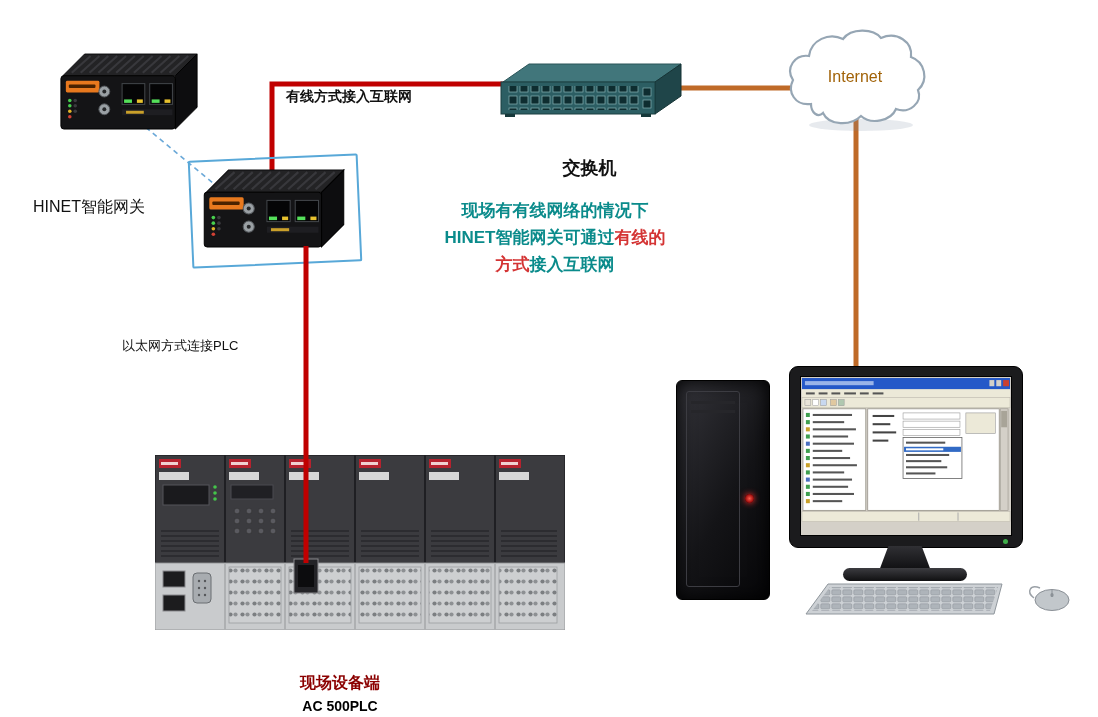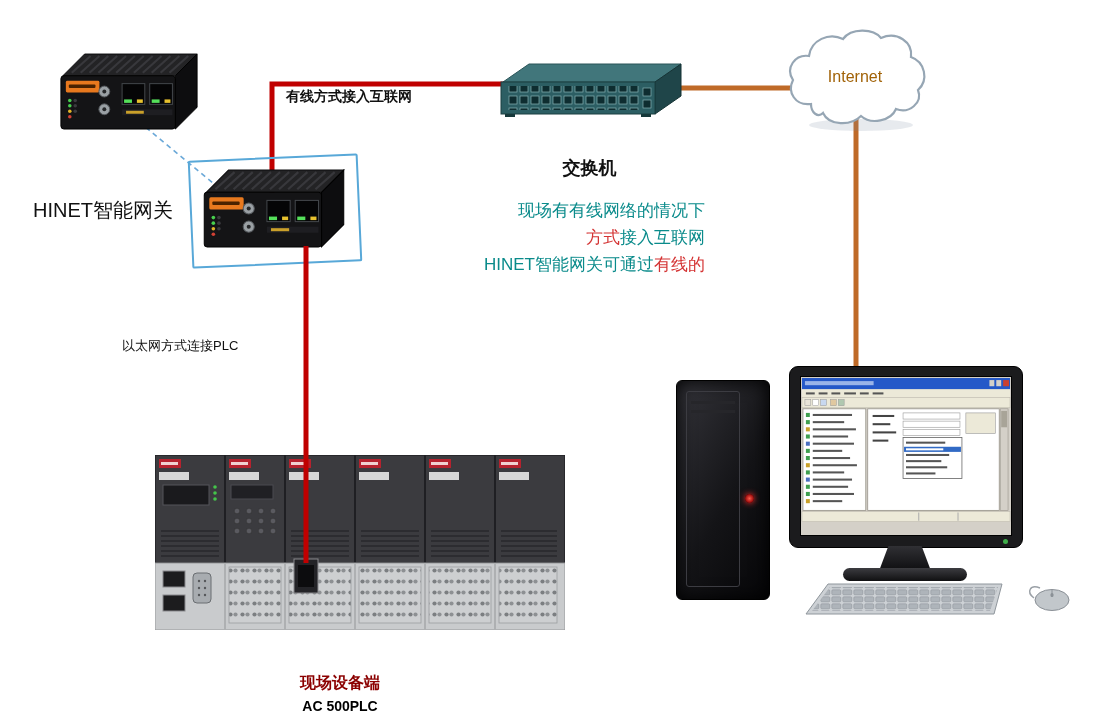--- a/index.html
+++ b/index.html
@@ -3,27 +3,27 @@
 <meta charset="utf-8">
 <style>
   html,body{margin:0;padding:0;background:#fff;}
   .canvas{position:relative;width:1098px;height:717px;background:#fff;overflow:hidden;
           font-family:"Liberation Sans","DejaVu Sans",sans-serif;}
   svg{display:block;}
   .layer{position:absolute;left:0;top:0;z-index:1;}
   .layer-top{position:absolute;left:0;top:0;z-index:5;pointer-events:none;}
   .device{position:absolute;z-index:2;}
   .lbl{position:absolute;z-index:6;color:#111;white-space:nowrap;}
-  .lbl-gateway{left:33px;top:197px;font-size:20px;}
+  .lbl-gateway{left:33px;top:197px;font-size:16px;}
   .lbl-wired{left:286px;top:49px;font-size:14px;font-weight:bold;margin-top:39px;}
   .lbl-switch{left:497px;top:120px;width:185px;text-align:center;font-size:18px;font-weight:bold;margin-top:36px;}
   .lbl-internet{left:781px;top:68px;width:148px;text-align:center;font-size:16px;color:#a16207;z-index:4;}
   .lbl-eth{left:122px;top:337px;font-size:13px;}
-  .annotation{position:absolute;left:405px;top:197px;width:300px;text-align:right;
-              font-size:17px;font-weight:normal;line-height:27px;z-index:6;}
+  .annotation{position:absolute;left:405px;top:197px;width:300px;text-align:center;
+              font-size:17px;font-weight:bold;line-height:27px;z-index:6;}
   .t{color:#0a8b8b;} .r{color:#d43434;}
   .cap{position:absolute;z-index:6;text-align:center;margin-top:32px;}
   .cap-field{left:130px;top:641px;width:420px;}
   .cap-remote{left:716px;top:636px;width:330px;}
   .c1{color:#8b0000;font-weight:bold;font-size:16px;}
   .c2{color:#000;font-weight:bold;font-size:14px;margin-top:4px;}
   .cap-remote .c2{font-size:15px;}
   
   .gw1{left:55px;top:48px;width:148px;height:91px;}
   .gw2{left:198px;top:164px;width:152px;height:93px;z-index:2;}
@@ -407,22 +407,22 @@
     <path d="M306,246 L306,563" fill="none" stroke="#c00000" stroke-width="5"></path>
   </svg>
 
   <div class="lbl lbl-gateway">HINET智能网关</div>
   <div class="lbl lbl-wired">有线方式接入互联网</div>
   <div class="lbl lbl-switch">交换机</div>
   <div class="lbl lbl-eth">以太网方式连接PLC</div>
 
   <div class="annotation">
     <div><span class="t">现场有有线网络的情况下</span></div>
+    <div><span class="t">HINET智能网关可通过</span><span class="r">有线的</span></div>
     <div><span class="r">方式</span><span class="t">接入互联网</span></div>
-    <div><span class="t">HINET智能网关可通过</span><span class="r">有线的</span></div>
   </div>
 
   <div class="cap cap-field">
     <div class="c1">现场设备端</div>
     <div class="c2">AC 500PLC</div>
   </div>
 
 
 </div>
 

